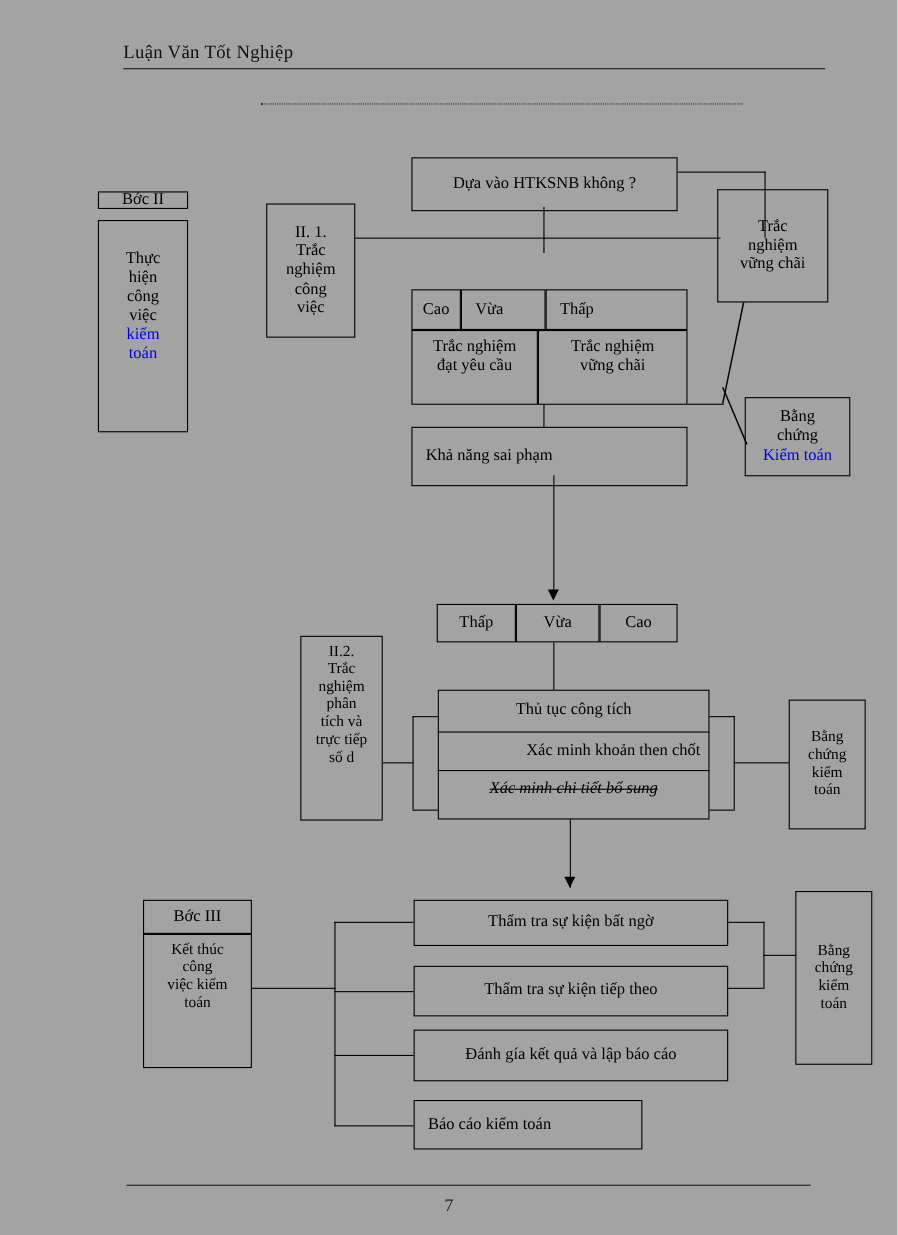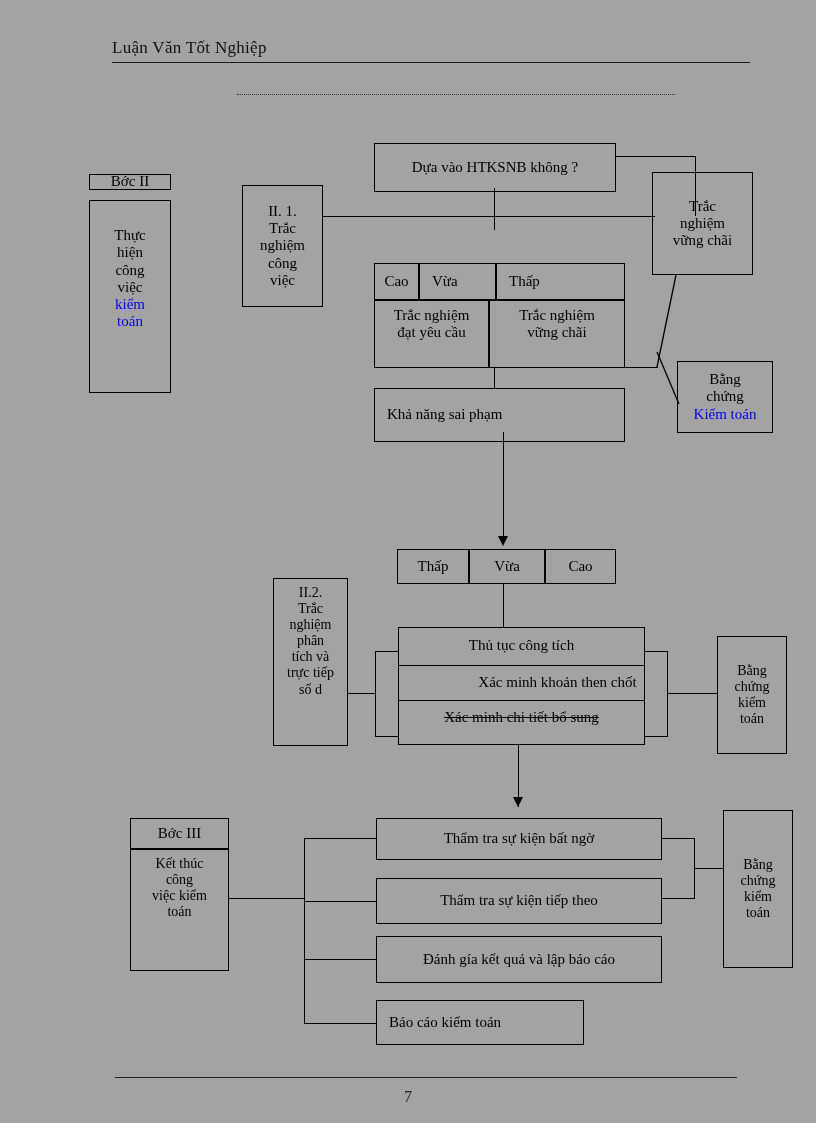--- a/index.html
+++ b/index.html
@@ -75,21 +75,21 @@
     align-items: center;
     justify-content: center;
     text-align: center;
     padding: 2px 3px;
   }
   .bx.topalign   { align-items: flex-start; }
   .bx.leftalign  { justify-content: flex-start; padding-left: 12px; text-align: left; }
   .bx.noborder   { border: none; }
   .bx .inner     { width: 100%; }
   .blue { color: #0000ee; }
-  .strike { text-decoration: line-through; text-decoration-thickness: 1.4px; }
+  .strike { text-decoration: line-through; text-decoration-thickness: 1.4px; font-style: italic; }
 
   
   .ln {
     position: absolute;
     background: #000;
   }
   .ln.h { height: 1.3px; }
   .ln.v { width: 1.3px; }
 
   

